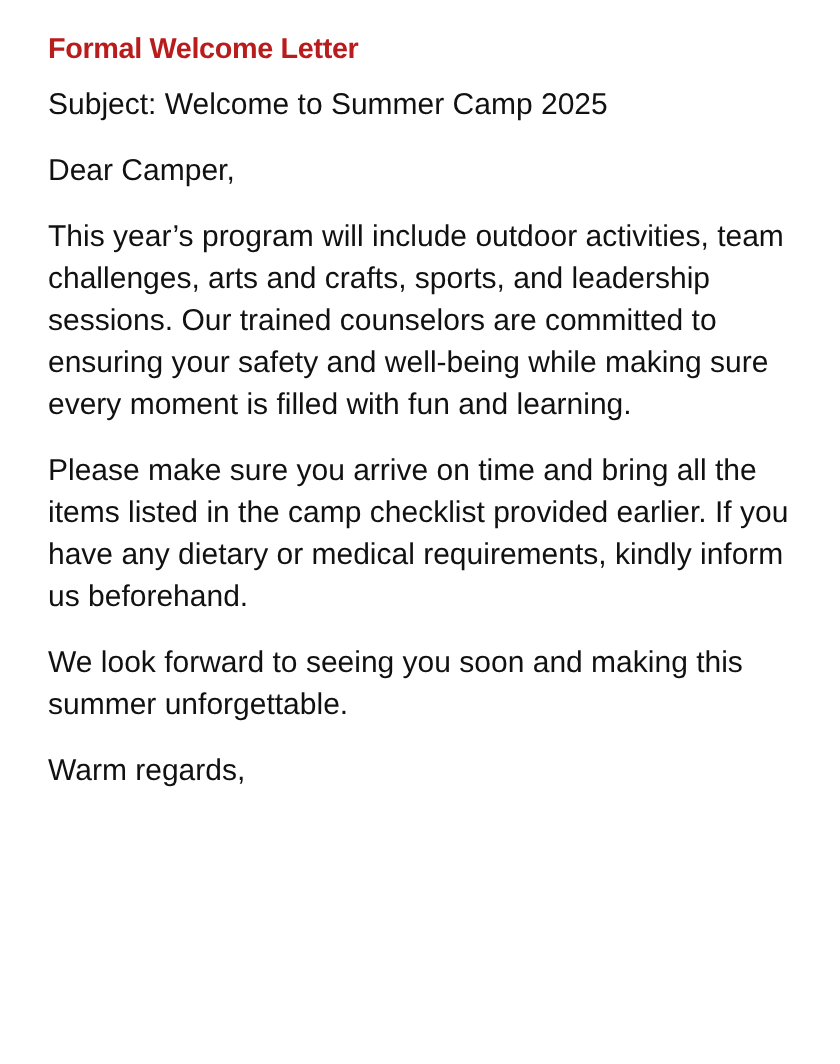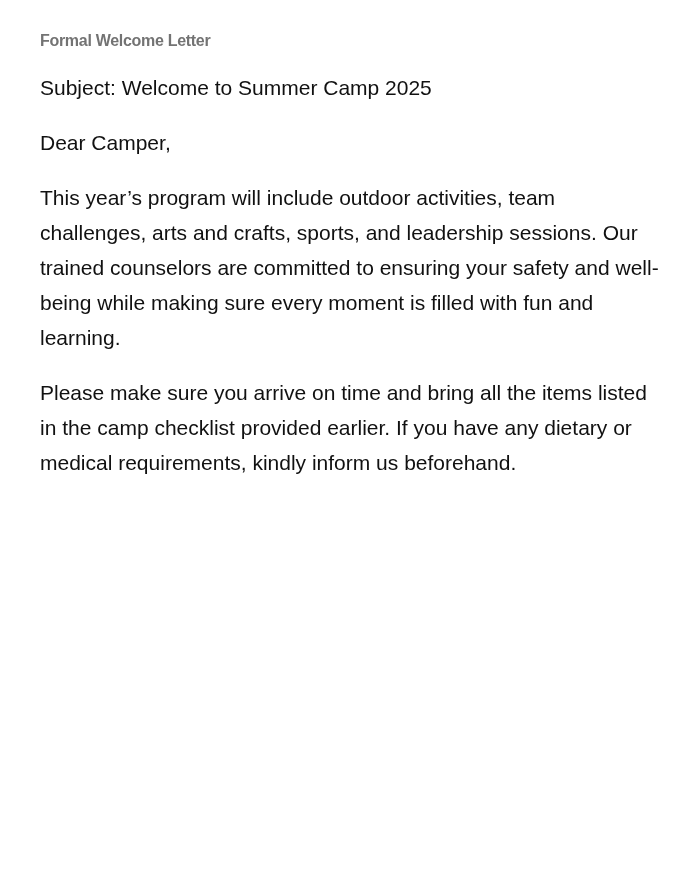--- a/index.html
+++ b/index.html
@@ -1,22 +1,24 @@
 <!DOCTYPE html>
 <html><head>
 <meta charset="utf-8">
 <style>
   html, body { margin:0; padding:0; background:#ffffff; }
   body { width:700px; height:887px; overflow:hidden; font-family:"Liberation Sans", sans-serif; color:#111111; }
   .page { padding:26px 40px 0 40px; }
-  h1 { font-size:16px; font-weight:bold; margin:0 0 14px 0; line-height:30px; letter-spacing:-0.3px; color:#737373; }
-  p { font-size:21px; line-height:35px; margin:0 0 20px 0; }
+  h1 { font-size:24px; font-weight:bold; margin:0 0 14px 0; line-height:30px; letter-spacing:-0.3px; color:#b91c1c; }
+  p { font-size:25px; line-height:35px; margin:0 0 20px 0; }
 </style>
 </head>
 <body>
 
 <div class="page">
   <h1>Formal Welcome Letter</h1>
   <p>Subject: Welcome to Summer Camp 2025</p>
   <p>Dear Camper,</p>
   <p>This year’s program will include outdoor activities, team challenges, arts and crafts, sports, and leadership sessions. Our trained counselors are committed to ensuring your safety and well-being while making sure every moment is filled with fun and learning.</p>
   <p>Please make sure you arrive on time and bring all the items listed in the camp checklist provided earlier. If you have any dietary or medical requirements, kindly inform us beforehand.</p>
+  <p>We look forward to seeing you soon and making this summer unforgettable.</p>
+  <p>Warm regards,</p>
 </div>
 
 </body></html>

